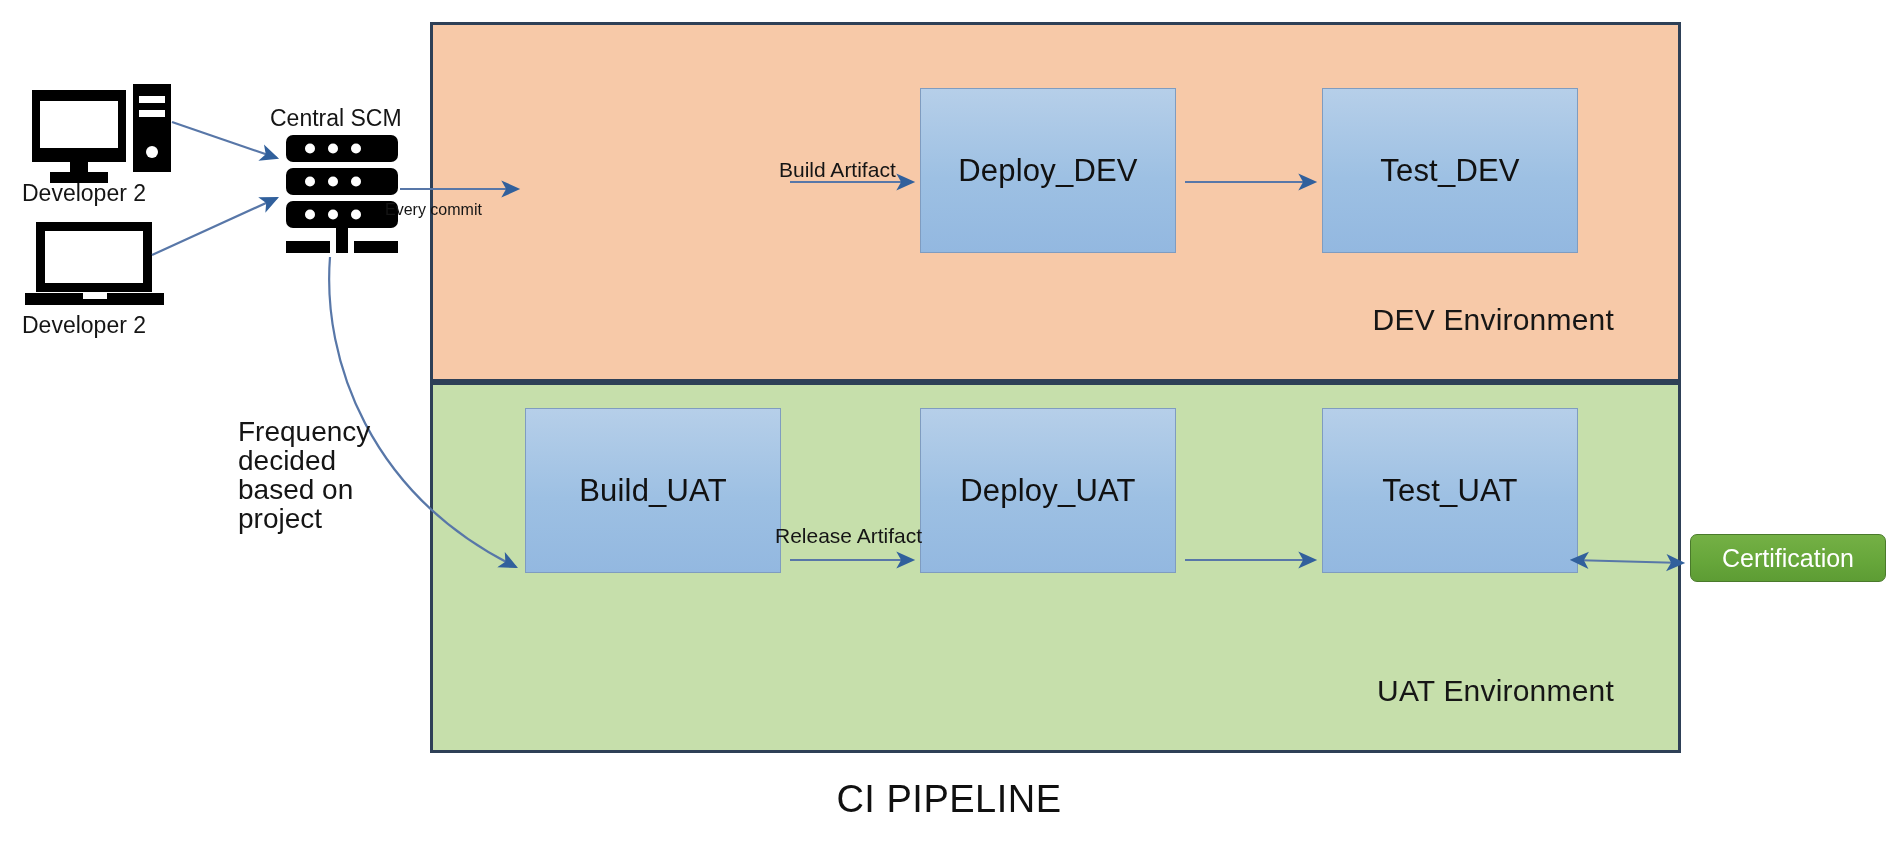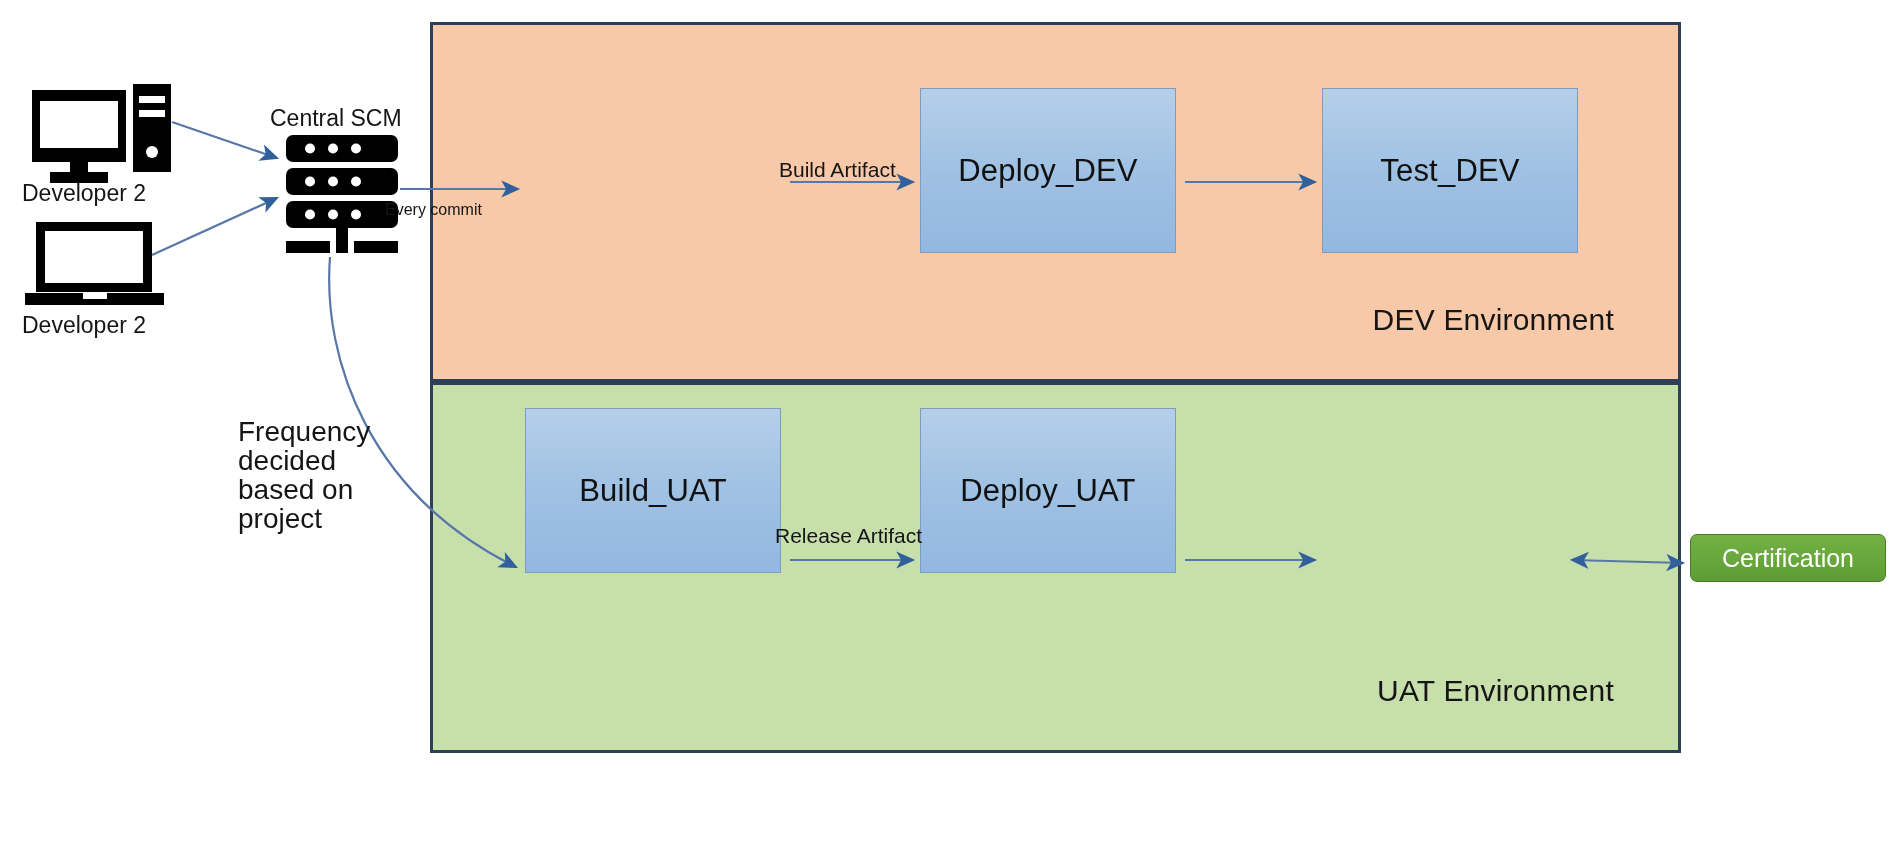--- a/index.html
+++ b/index.html
@@ -160,20 +160,23 @@
   <div class="stage dev-row col-3">
     <span>Test_DEV</span>
   </div>
 
   <div class="stage uat-row col-1">
     <span>Build_UAT</span>
   </div>
   <div class="stage uat-row col-2">
     <span>Deploy_UAT</span>
   </div>
+  <div class="stage uat-row col-3">
+    <span>Test_UAT</span>
+  </div>
 
   <div id="certification">
     <span>Certification</span>
   </div>
 
   <svg class="overlay" viewBox="0 0 1898 843">
     <defs>
       <marker id="ah" markerWidth="9" markerHeight="9" refX="7.6" refY="4.5" orient="auto">
         <path d="M0,0.6 L8.6,4.5 L0,8.4 L2.2,4.5 Z" class="arrow-head"></path>
       </marker>
@@ -245,14 +248,15 @@
   <div class="label" id="label-developer-2">Developer 2</div>
 
   <div class="label" id="label-every-commit">Every commit</div>
 
   <div class="label" id="label-frequency">Frequency decided based on project</div>
 
   <div class="label" id="label-build-artifact">Build Artifact</div>
 
   <div class="label" id="label-release-artifact">Release Artifact</div>
 
+  <div id="diagram-title">CI PIPELINE</div>
 
 </div>
 
 </body></html>

